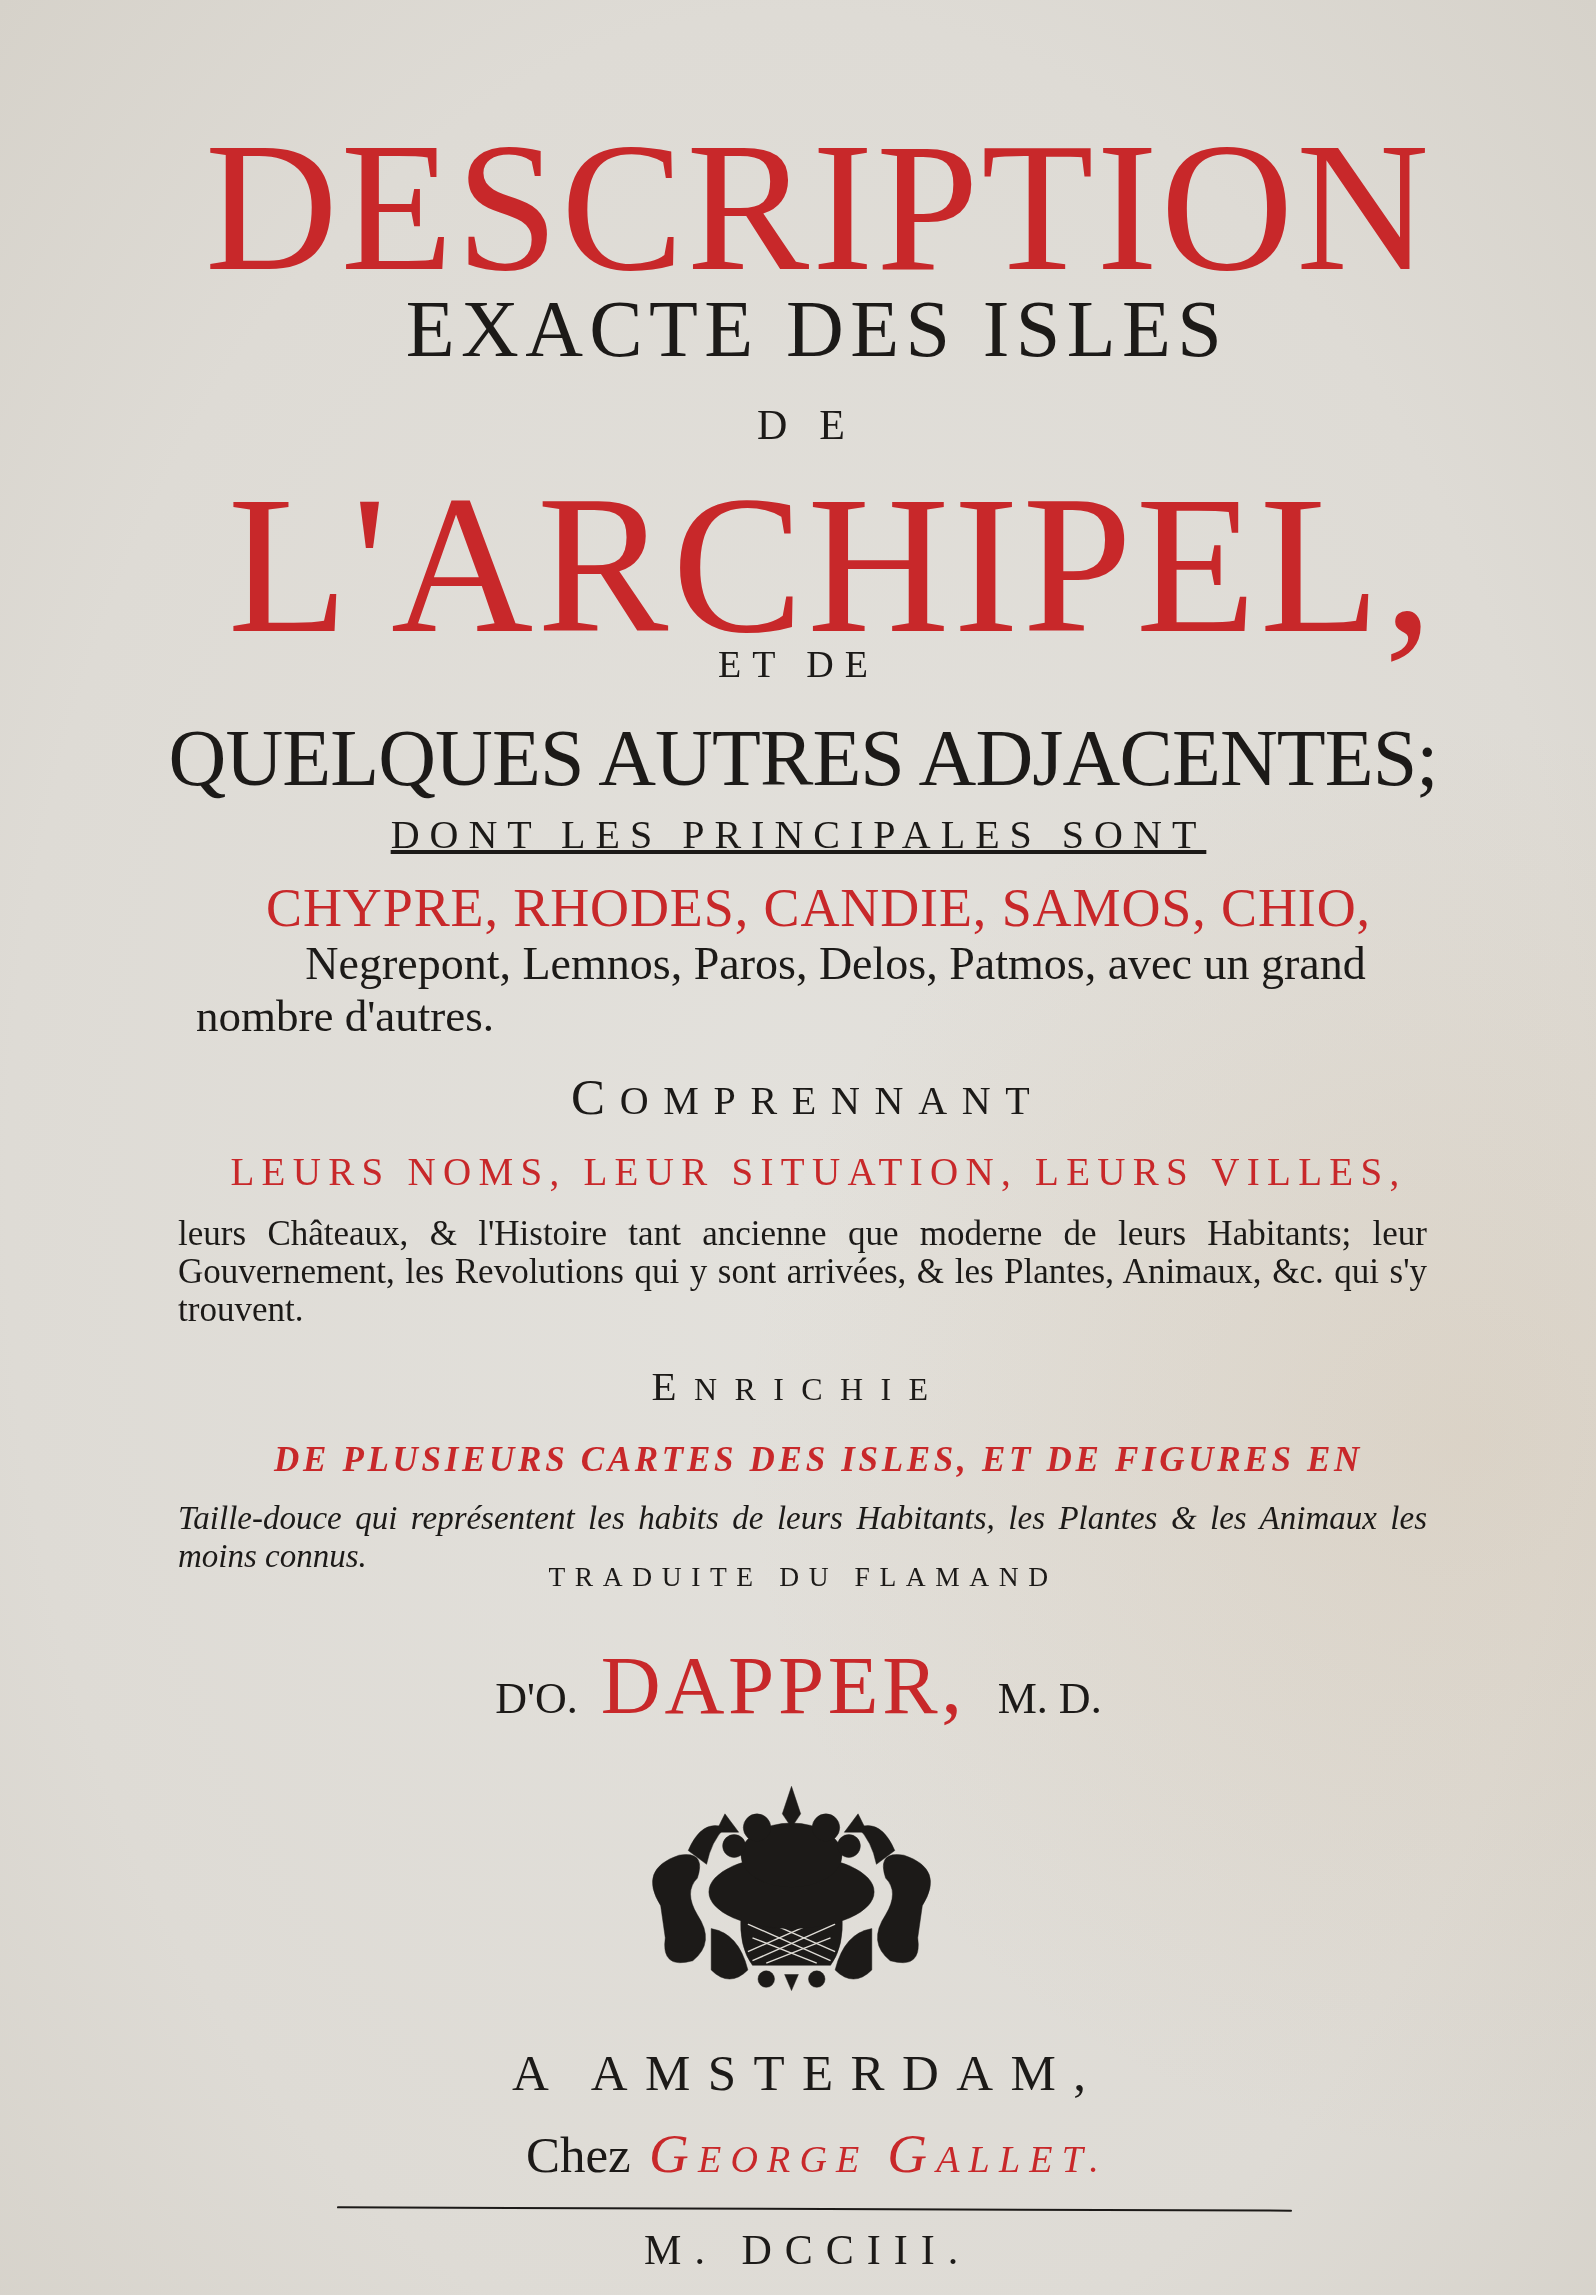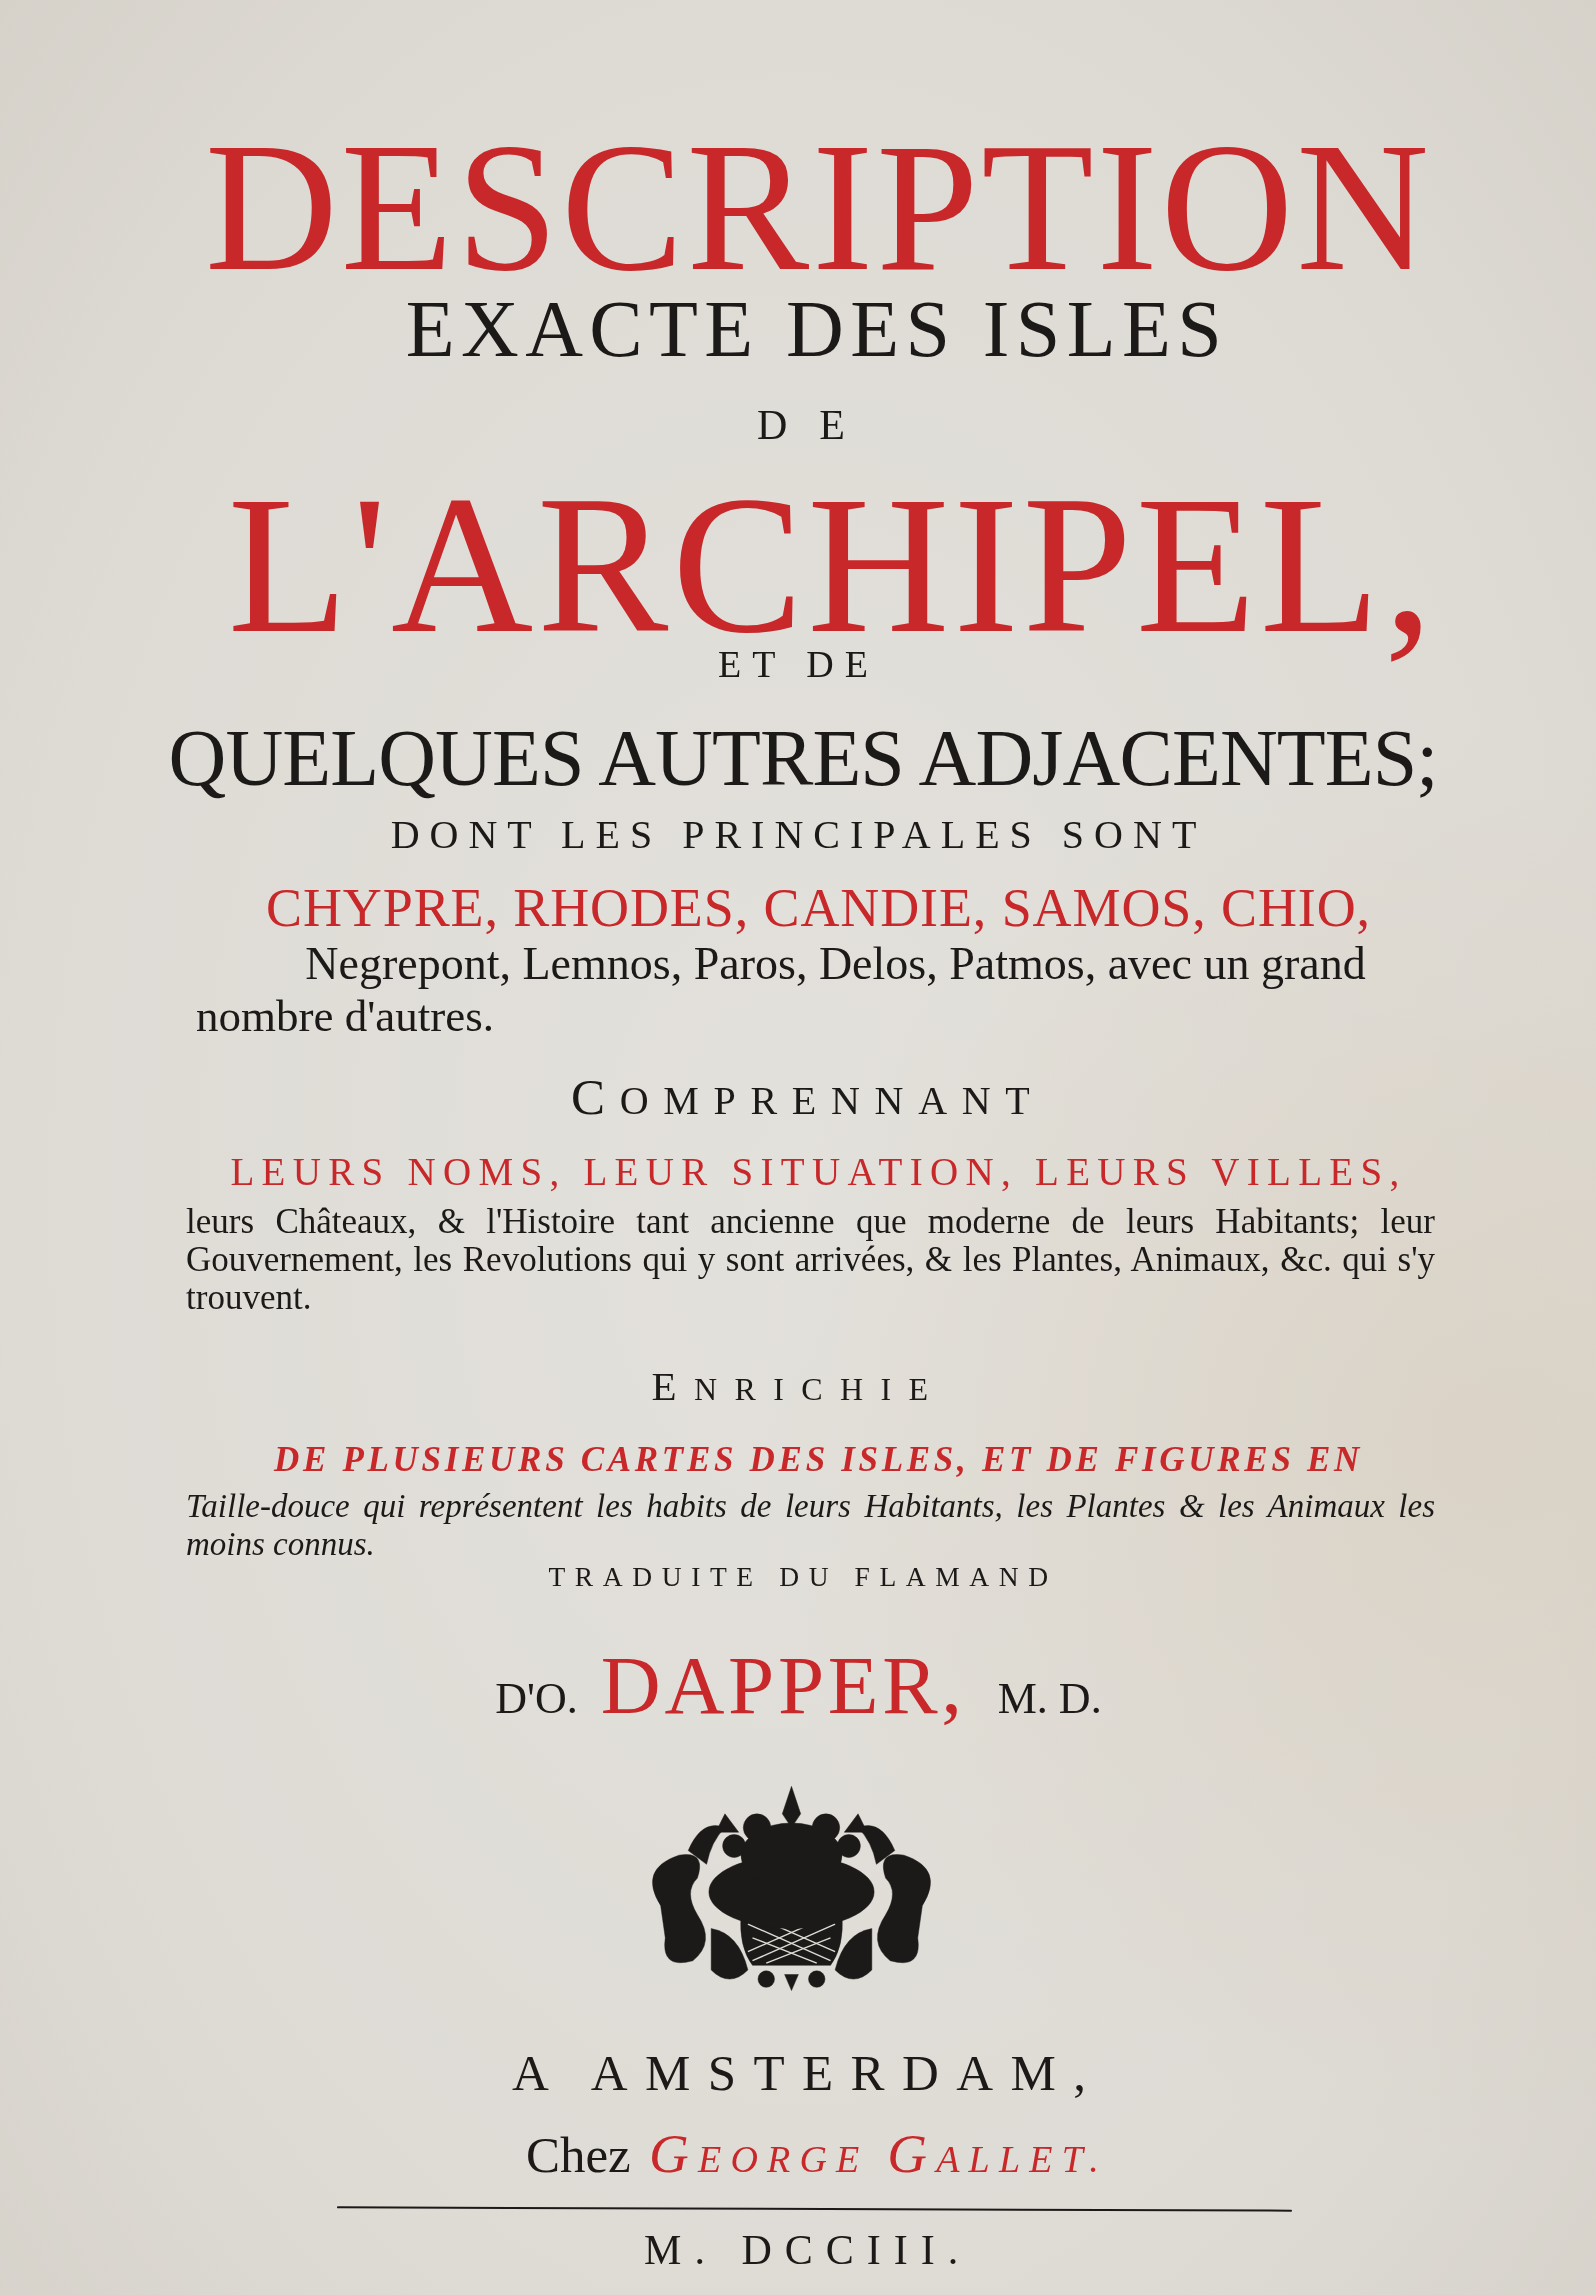--- a/index.html
+++ b/index.html
@@ -32,38 +32,39 @@
   }
   .red { color: #c8282a; margin-left: 20px; }
   .black { color: #1c1a18; }
 
   #l-description { top: 115px; font-size: 184px; letter-spacing: 2.8px; }
   #l-exacte { top: 289px; font-size: 80px; letter-spacing: 6.4px; padding-left: 18.4px; }
   #l-de { top: 404px; font-size: 42px; letter-spacing: 32px; padding-left: 18.4px; }
   #l-archipel { top: 466px; font-size: 197px; letter-spacing: 3.7px; padding-left: 13.8px; }
   #l-etde { top: 645px; font-size: 38px; letter-spacing: 11px; }
   #l-quelques { top: 718px; font-size: 80px; letter-spacing: -0.9px; padding-left: 4.6px; }
-  #l-dont { top: 815px; font-size: 40px; letter-spacing: 10px; }
+  #l-dont { top: 815px; font-size: 40px; letter-spacing: 10px; text-decoration: underline; }
   #l-islands-red { top: 881px; font-size: 54px; letter-spacing: 0.9px; }
   #l-islands-black { top: 941px; font-size: 46px; margin-left: 37px; }
   #l-nombre { top: 994px; font-size: 45px; text-align: right; left: 196px; width: auto; }
 
   #l-comprennant { top: 1072px; font-size: 40px; letter-spacing: 14.7px; padding-left: 9.2px; }
   #l-comprennant .big { font-size: 51px; }
 
   #l-leurs-noms { top: 1152px; font-size: 39px; letter-spacing: 7.3px; }
   .para {
     position: absolute;
-    left: 186px;
+    left: 178px;
     width: 1249px;
     font-size: 35px;
     line-height: 38px;
     text-align: justify;
     text-align-last: left;
     color: #1c1a18;
+    margin-top: 12px;
   }
   #p-comprennant { top: 1203px; }
 
   #l-enrichie { top: 1366px; font-size: 32px; letter-spacing: 17.4px; }
   #l-enrichie .big { font-size: 41px; }
   #l-plusieurs { top: 1442px; font-size: 35px; letter-spacing: 3.7px; font-style: italic; font-weight: bold; }
   #p-enrichie { top: 1487px; font-style: italic; font-size: 33px; line-height: 38px; }
 
   #l-traduite { top: 1563px; font-size: 27.5px; letter-spacing: 9.6px; padding-left: 4.6px; }
   #l-dapper { top: 1644px; font-size: 44px; }

